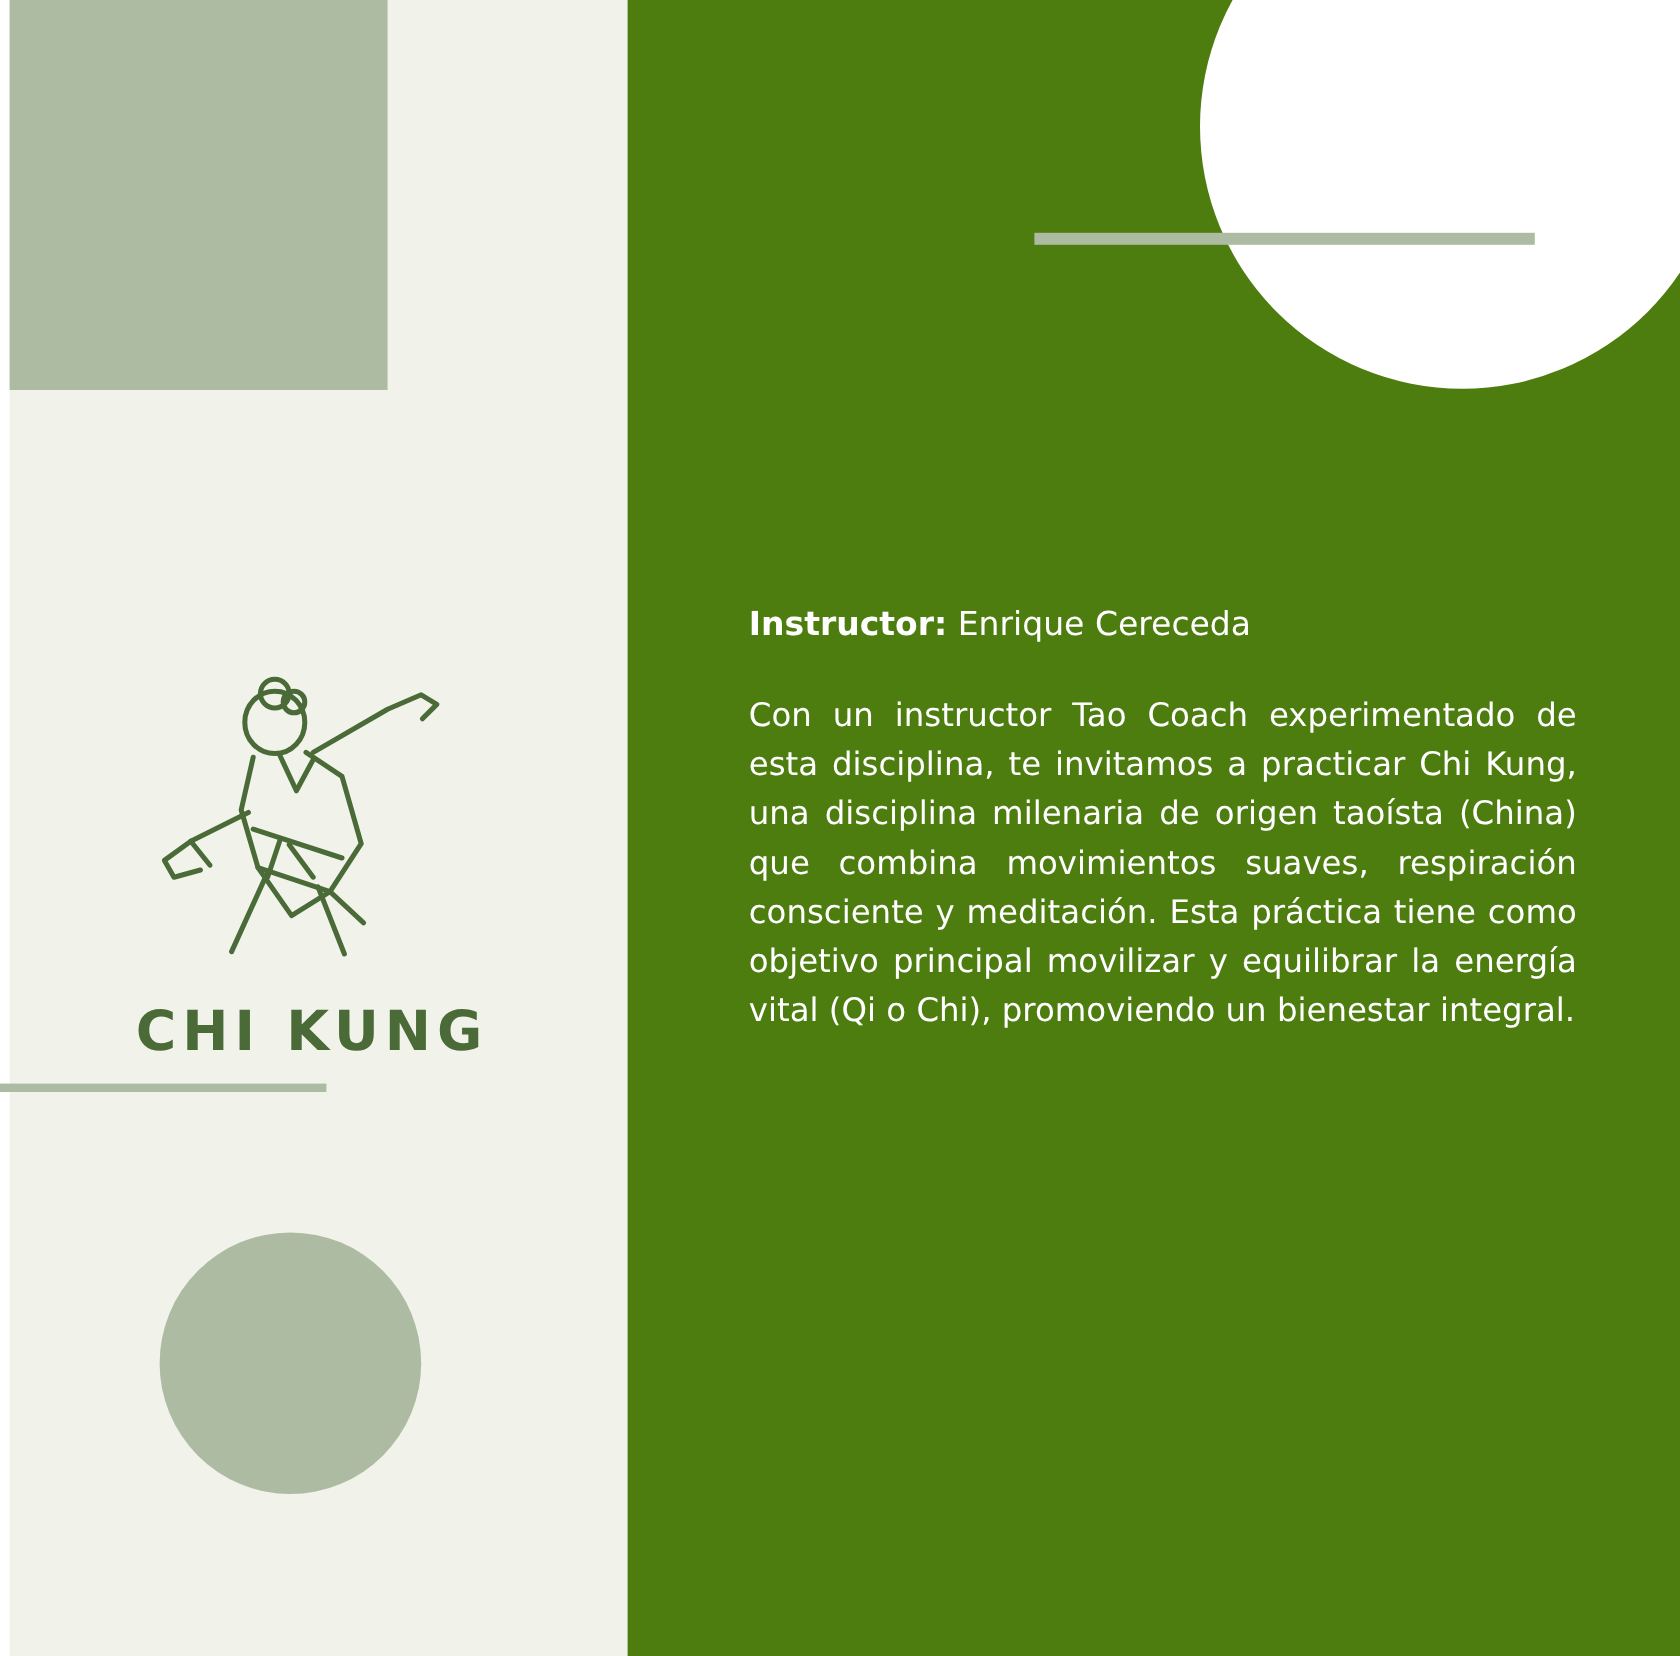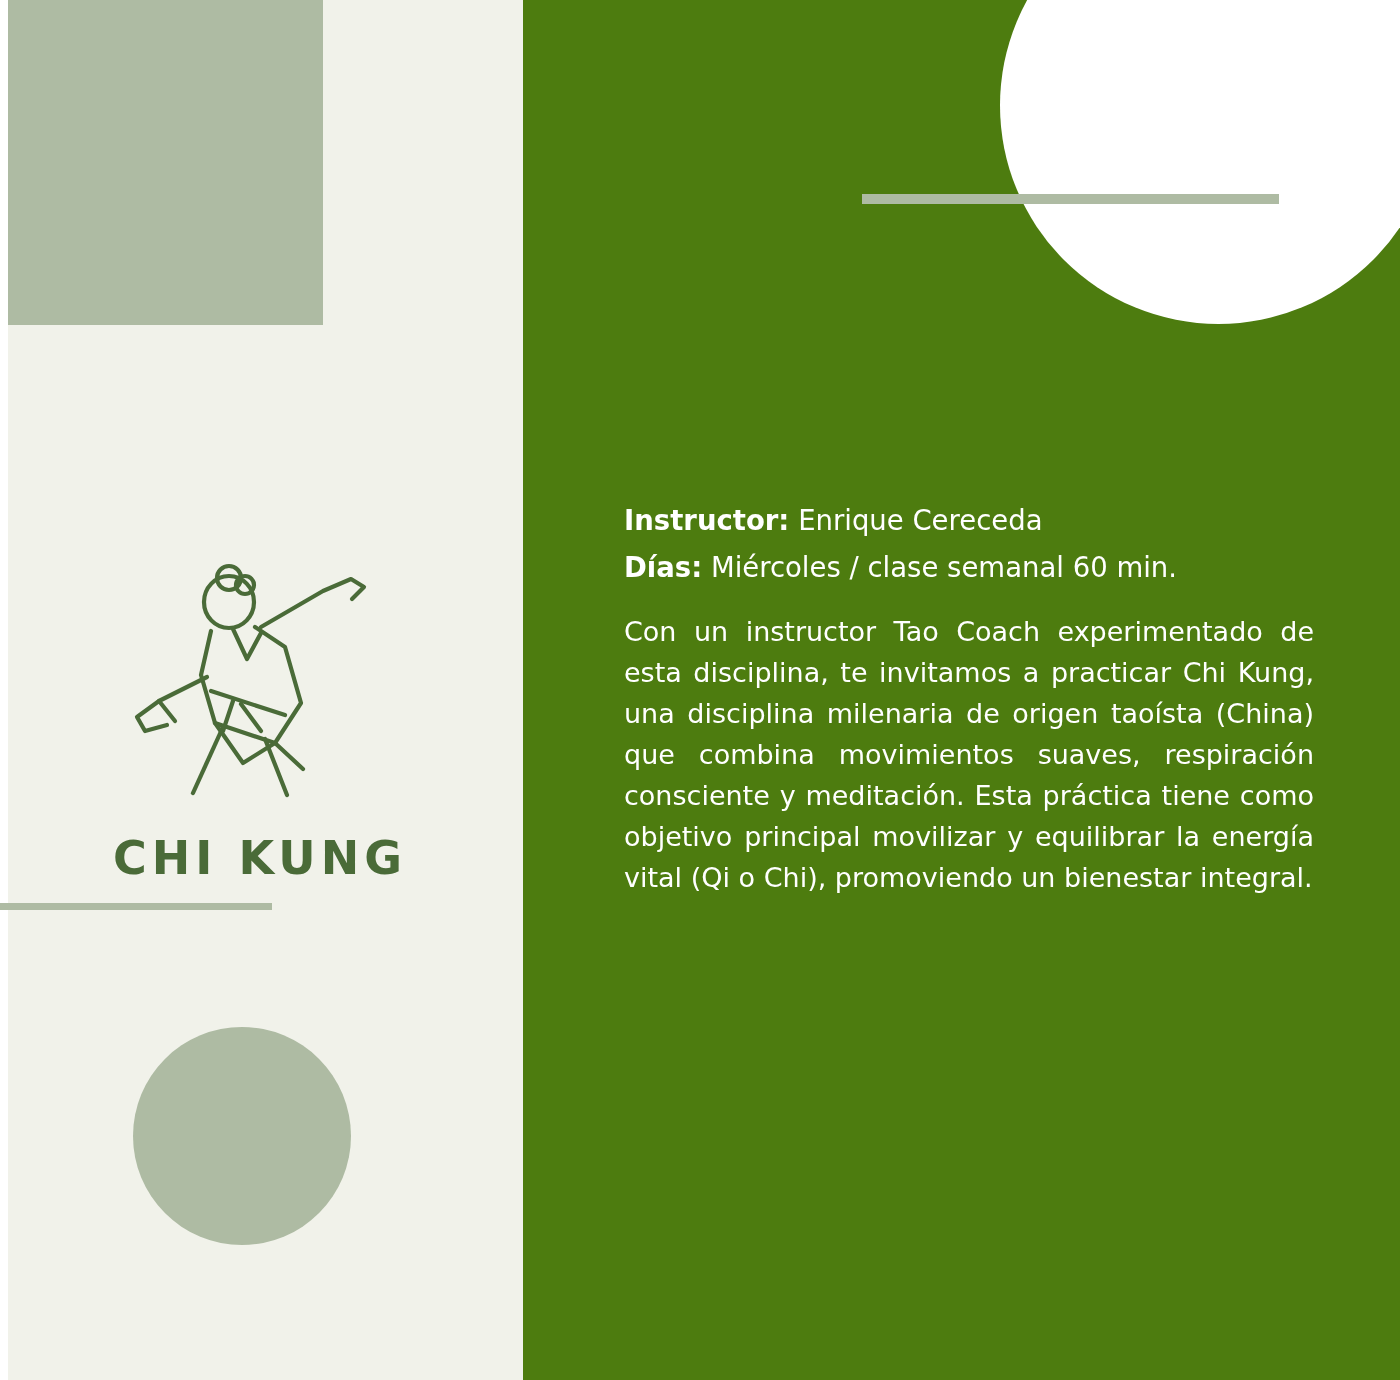--- a/index.html
+++ b/index.html
@@ -120,21 +120,21 @@
     font-size: 27.5px;
     line-height: 47px;
     color: #ffffff;
     font-family: "DejaVu Sans", sans-serif;
     white-space: nowrap;
   }
   .detail-line .lbl {
     font-weight: bold;
   }
   .body-copy {
-    margin-top: 20px;
+    margin-top: 32px;
     font-size: 27px;
     line-height: 41px;
     color: #ffffff;
     text-align: justify;
     font-family: "DejaVu Sans", sans-serif;
   }
 </style>
 </head>
 <body>
 
@@ -181,22 +181,18 @@
 
   <div class="right-panel">
     <div class="white-blob"></div>
     <div class="top-rule"></div>
 
     <div class="details">
       <div class="detail-line">
         <span class="lbl">Instructor:</span>
         <span>Enrique Cereceda</span>
       </div>
-      <div class="detail-line">
-        <span class="lbl">Días:</span>
-        <span>Miércoles / clase semanal 60 min.</span>
-      </div>
 
       <p class="body-copy">Con un instructor Tao Coach experimentado de esta disciplina, te invitamos a practicar Chi Kung, una disciplina milenaria de origen taoísta (China) que combina movimientos suaves, respiración consciente y meditación. Esta práctica tiene como objetivo principal movilizar y equilibrar la energía vital (Qi o Chi), promoviendo un bienestar integral.</p>
     </div>
   </div>
 
 </div>
 
 </body></html>

